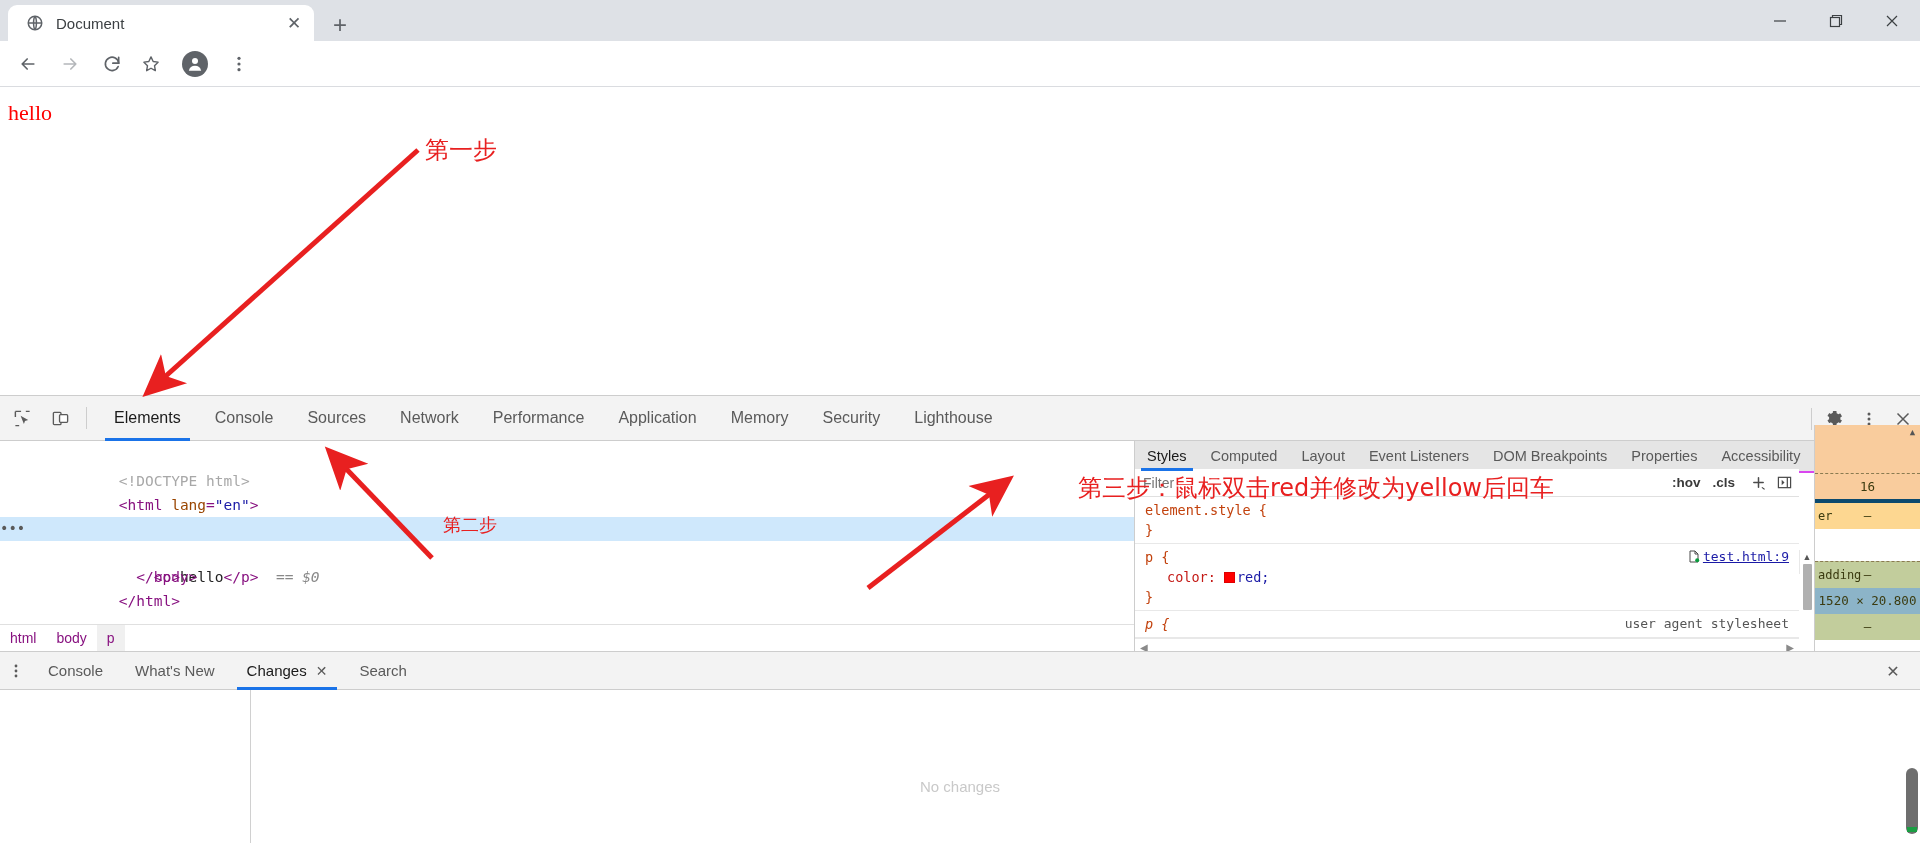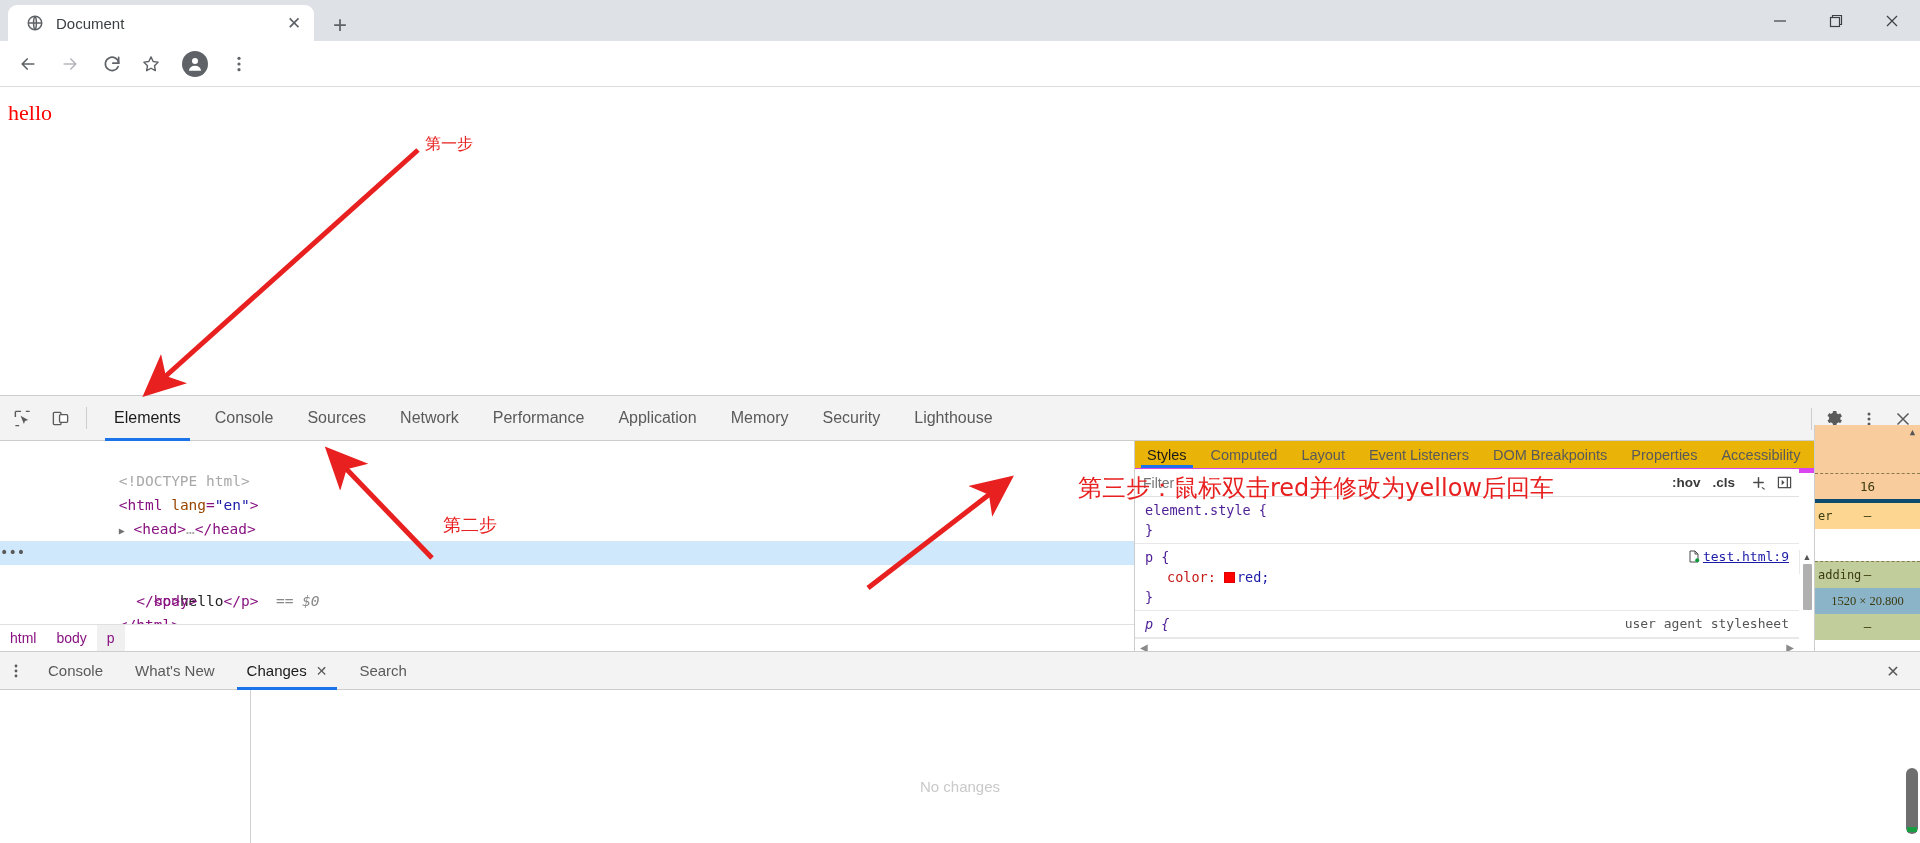--- a/index.html
+++ b/index.html
@@ -157,21 +157,21 @@
   .crumb { padding: 0 10px; color: #881280; height: 27px; display: flex; align-items: center; }
   .crumb.active { background: #f0f0f0; }
 
   
   .styles-pane {
     width: 786px; height: 210px; border-left: 1px solid #cdcdcd;
     position: relative; background: #fff; display: flex; flex-direction: column;
   }
   .styles-tabbar {
     height: 32px; display: flex; align-items: stretch;
-    border-bottom: 5px solid #d946ef; background: #eab308;
+    border-bottom: 2px solid #d946ef; background: #e5e5e5;
   }
   .s-tab {
     padding: 0 12px; display: flex; align-items: center; font-size: 14.5px;
     color: #5a5a5a; position: relative; white-space: nowrap;
   }
   .s-tab.active { color: #1a1a1a; }
   .s-tab.active::after {
     content: ""; position: absolute; left: 6px; right: 6px; bottom: 0;
     height: 3px; background: #1a73e8;
   }
@@ -189,21 +189,21 @@
   .filter-ico {
     width: 22px; height: 22px; display: flex; align-items: center;
     justify-content: center; color: #5a5a5a; margin-right: 4px;
   }
   .rules {
     flex: 1; overflow: hidden; position: relative;
     font-family: "DejaVu Sans Mono", monospace; font-size: 13.5px;
     line-height: 20px; color: #303030;
   }
   .rule { padding: 3px 0 3px 10px; border-bottom: 1px solid #e8e8e8; position: relative; }
-  .rule .sel { color: #4c1d95; }
+  .rule .sel { color: #c2410c; }
   .rule .prop { color: #c41a16; padding-left: 22px; display: inline-block; }
   .rule .val { color: #1a1aa6; }
   .ua-rule .sel, .ua-rule .prop, .ua-rule .val { font-style: italic; }
   .rule-src {
     position: absolute; right: 10px; top: 3px; font-size: 13px;
     color: #1a1aa6; text-decoration: underline;
     font-family: "DejaVu Sans Mono", monospace;
   }
   .rule-src.plain { color: #555; text-decoration: none; }
   .src-ico { display: inline-block; vertical-align: -2px; margin-right: 3px; }
@@ -233,21 +233,21 @@
   
   .boxmodel {
     width: 106px; border-left: 1px solid #cdcdcd; position: relative;
     overflow: hidden; background: #fff;
     font-family: "DejaVu Sans Mono", monospace; font-size: 12.5px;
   }
   .bm-layer { position: relative; text-align: center; }
   .bm-margin  { background: #f9cc9d; }
   .bm-border  { background: #fdd791; }
   .bm-padding { background: #c2cd9c; }
-  .bm-content { background: #8cb4c8; color: #1b3a4b; font-family: Liberation Serif, serif; }
+  .bm-content { background: #8cb4c8; color: #1b3a4b; }
   .bm-row { height: 26px; line-height: 26px; color: #3b3b10; white-space: nowrap; }
   .bm-dash { border-top: 1px dashed #8a7a50; margin-top: 32px; }
   .bm-solid { border-top: 4px solid #0c4a6e; }
   .bm-label { position: absolute; left: 3px; font-size: 12px; color: #3b3b10; }
 
   
   .drawer {
     position: absolute; left: 0; top: 255px; width: 1920px; height: 193px;
     background: #fff; border-top: 1px solid #cdcdcd;
   }
@@ -429,23 +429,20 @@
 
     <div class="dt-main">
 
       <div class="dom-pane">
         <div class="dom-tree">
           <div class="dom-row">
             <span class="tok-doctype">&lt;!DOCTYPE html&gt;</span>
           </div>
           <div class="dom-row">
             <span class="tok-punct">&lt;</span><span class="tok-tag">html</span><span> </span><span class="tok-attr">lang</span><span class="tok-punct">=</span><span class="tok-val">"en"</span><span class="tok-punct">&gt;</span>
-          </div>
-          <div class="dom-row">
-            <span class="arrow-tri">▶</span><span class="tok-punct"> &lt;</span><span class="tok-tag">head</span><span class="tok-punct">&gt;</span><span class="tok-doctype">…</span><span class="tok-punct">&lt;/</span><span class="tok-tag">head</span><span class="tok-punct">&gt;</span>
           </div>
           <div class="dom-row">
             <span class="arrow-tri">▼</span><span class="tok-punct"> &lt;</span><span class="tok-tag">body</span><span class="tok-punct">&gt;</span>
           </div>
           <div class="dom-row selected">
             <span class="dom-dots">•••</span>
             <span class="tok-punct">    &lt;</span><span class="tok-tag">p</span><span class="tok-punct">&gt;</span><span class="tok-text">hello</span><span class="tok-punct">&lt;/</span><span class="tok-tag">p</span><span class="tok-punct">&gt;</span><span>  </span><span class="tok-dollar">== $0</span>
           </div>
           <div class="dom-row">
             <span class="tok-punct">  &lt;/</span><span class="tok-tag">body</span><span class="tok-punct">&gt;</span>
@@ -607,17 +604,17 @@
       </marker>
     </defs>
 
     <line x1="418" y1="150" x2="148" y2="392" stroke="#e82020" stroke-width="5" marker-end="url(#ah)"></line>
 
     <line x1="432" y1="558" x2="330" y2="452" stroke="#e82020" stroke-width="5" marker-end="url(#ah)"></line>
 
     <line x1="868" y1="588" x2="1008" y2="480" stroke="#e82020" stroke-width="5" marker-end="url(#ah)"></line>
   </svg>
 
-  <div class="anno-text" style="left:425px; top:134px; font-size:16px;">第一步</div>
+  <div class="anno-text" style="left:425px; top:134px; font-size:24px;">第一步</div>
   <div class="anno-text" style="left:443px; top:513px; font-size:18px;">第二步</div>
   <div class="anno-text" style="left:1078px; top:472px; font-size:24px;">第三步：鼠标双击red并修改为yellow后回车</div>
 
 </div>
 
 </body></html>

